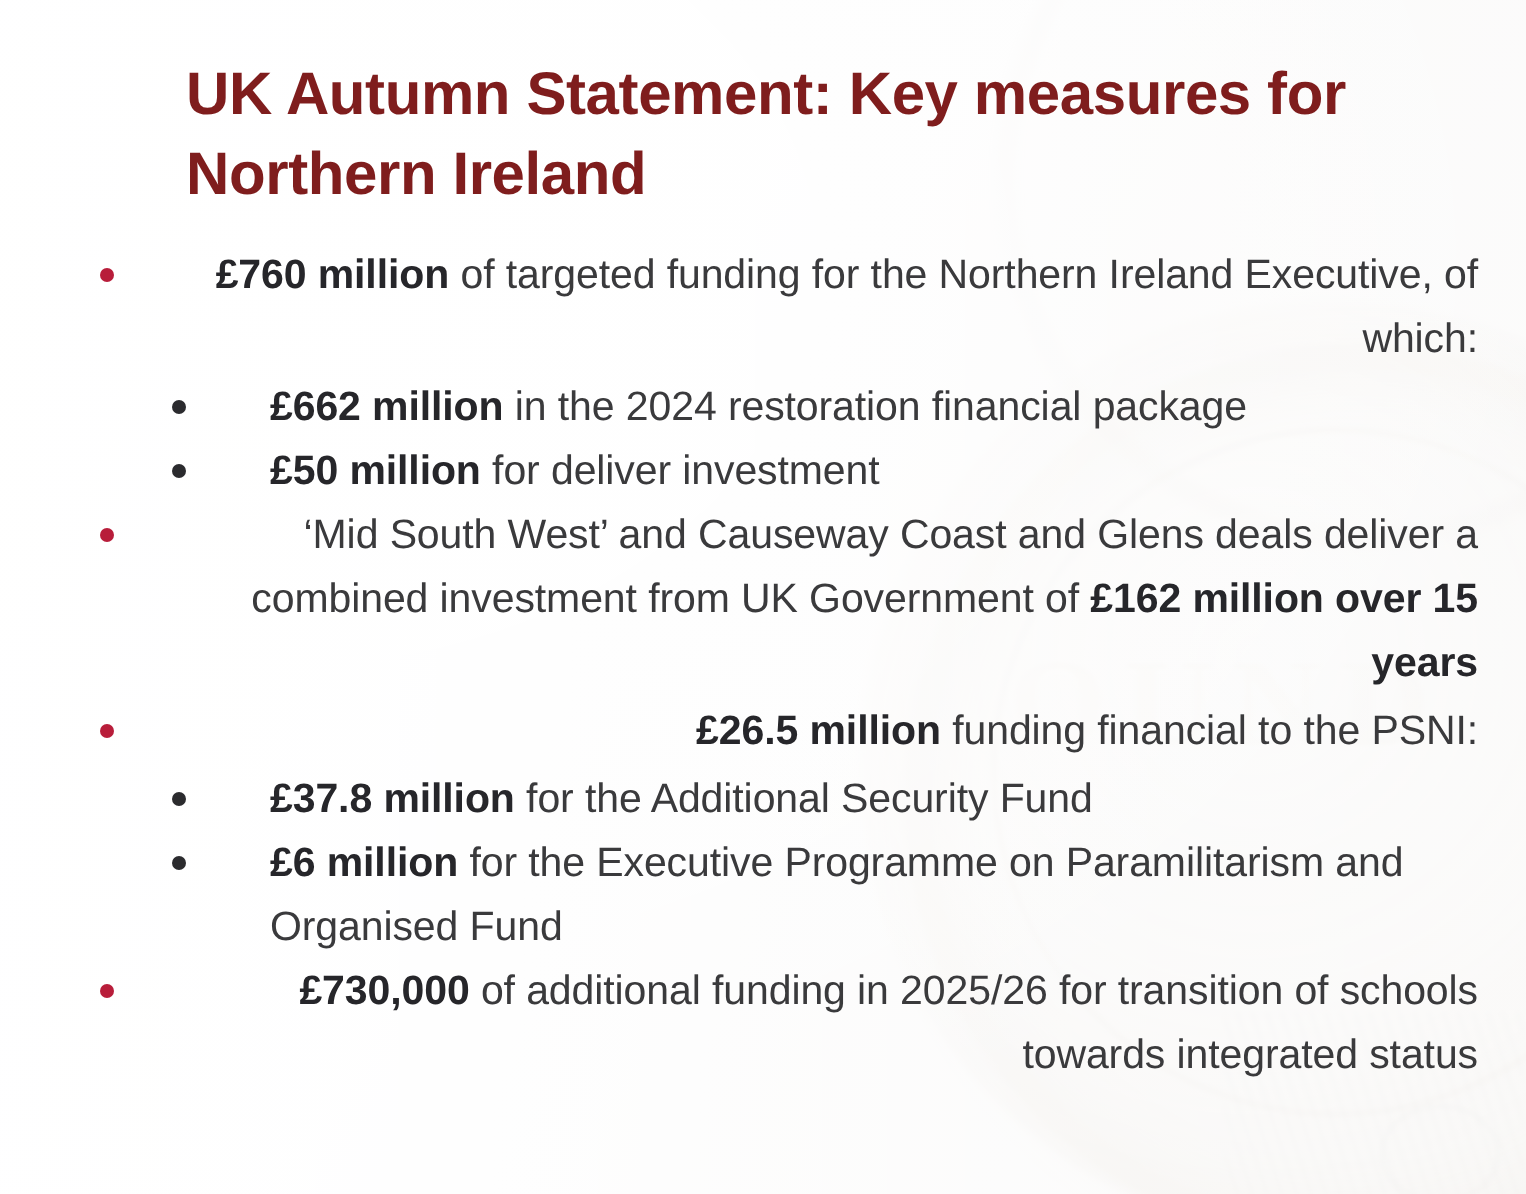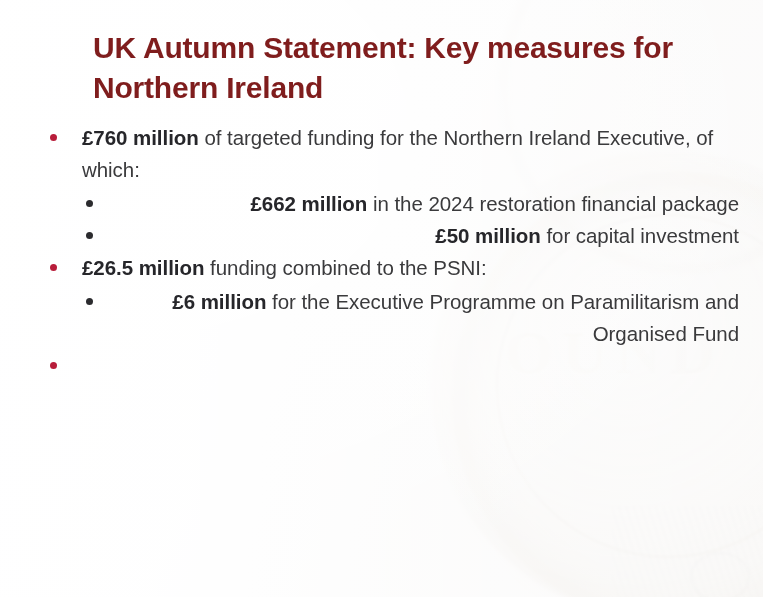--- a/index.html
+++ b/index.html
@@ -161,23 +161,24 @@
   .bullets {
     position: absolute;
     left: 0;
     top: 122px;
     width: 763px;
   }
 
   .bullet {
     position: relative;
     padding-left: 82px;
-    padding-right: 36px;
+    padding-right: 24px;
     min-height: 1px;
     margin-bottom: 2px;
+    text-align: right;
   }
   .bullet > .dot {
     position: absolute;
     left: 50px;
     top: 12px;
     width: 7px;
     height: 7px;
     border-radius: 50%;
     background: #b81d3a;
   }
@@ -190,21 +191,20 @@
   .bullet-text b {
     font-weight: 700;
     color: #26262a;
   }
 
   .subbullet {
     position: relative;
     padding-left: 135px;
     padding-right: 24px;
     margin-bottom: 0px;
-    text-align: right;
   }
   .subbullet > .dot {
     position: absolute;
     left: 86px;
     top: 12px;
     width: 7px;
     height: 7px;
     border-radius: 50%;
     background: #2b2b2e;
   }
@@ -245,29 +245,38 @@
         <div class="bullet">
           <span class="dot"></span>
           <div class="bullet-text"><b>£760 million</b><span> of targeted funding for the Northern Ireland Executive, of which:</span></div>
         </div>
         <div class="subbullet">
           <span class="dot"></span>
           <div class="sub-text"><b>£662 million</b><span> in the 2024 restoration financial package</span></div>
         </div>
         <div class="subbullet">
           <span class="dot"></span>
-          <div class="sub-text"><b>£50 million</b><span> for capital investment</span></div>
-        </div>
-        <div class="bullet">
-          <span class="dot"></span>
-          <div class="bullet-text"><b>£26.5 million</b><span> funding combined to the PSNI:</span></div>
+          <div class="sub-text"><b>£50 million</b><span> for deliver investment</span></div>
+        </div>
+        <div class="bullet">
+          <span class="dot"></span>
+          <div class="bullet-text"><span>‘Mid South West’ and Causeway Coast and Glens deals deliver a combined investment from UK Government of </span><b>£162 million over 15 years</b></div>
+        </div>
+        <div class="bullet">
+          <span class="dot"></span>
+          <div class="bullet-text"><b>£26.5 million</b><span> funding financial to the PSNI:</span></div>
+        </div>
+        <div class="subbullet">
+          <span class="dot"></span>
+          <div class="sub-text"><b>£37.8 million</b><span> for the Additional Security Fund</span></div>
         </div>
         <div class="subbullet">
           <span class="dot"></span>
           <div class="sub-text"><b>£6 million</b><span> for the Executive Programme on Paramilitarism and Organised Fund</span></div>
         </div>
         <div class="bullet">
           <span class="dot"></span>
+          <div class="bullet-text"><b>£730,000</b><span> of additional funding in 2025/26 for transition of schools towards integrated status</span></div>
         </div>
       </div>
 
   </div>
 </div>
 
 </body></html>

